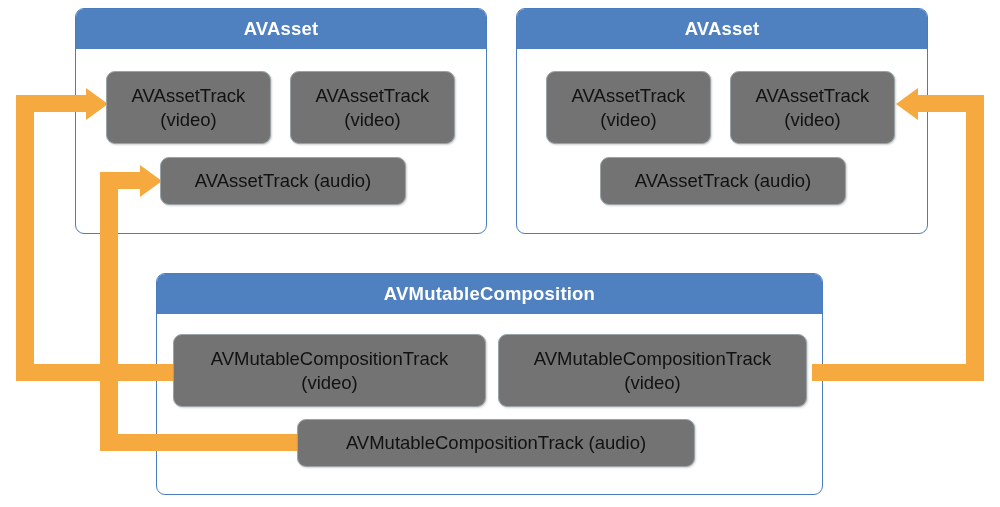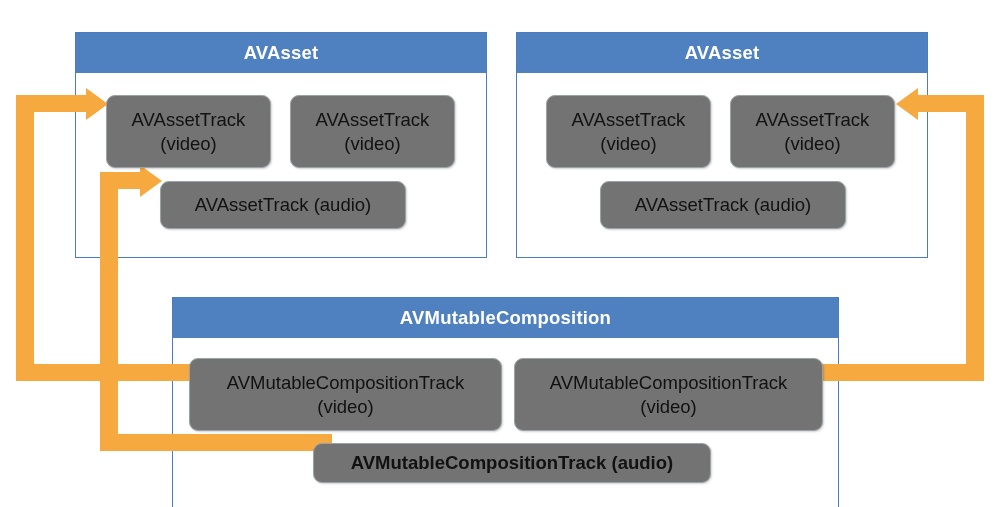--- a/index.html
+++ b/index.html
@@ -10,24 +10,23 @@
     font-family:"Liberation Sans", sans-serif;
     overflow:hidden;
   }
   #stage{position:relative;width:1000px;height:507px;}
 
   
   .panel{
     position:absolute;
     box-sizing:border-box;
     border:1.6px solid #4a7cc0;
-    border-radius:0;
+    border-radius:9px;
     background:#ffffff;
     overflow:hidden;
-    margin-top:24px;
   }
   .panel-header{
     height:40px;
     background:#4f80c0;
     color:#ffffff;
     font-size:18.5px;
     font-weight:bold;
     display:flex;
     align-items:center;
     justify-content:center;
@@ -120,30 +119,30 @@
       <div class="track" style="left:213px; top:22px; width:165px; height:73px;">
         <span>AVAssetTrack</span>
         <span>(video)</span>
       </div>
       <div class="track" style="left:83px; top:108px; width:246px; height:48px;">
         <span>AVAssetTrack (audio)</span>
       </div>
     </div>
   </div>
 
-  <div class="panel" style="left:172px; top:273px; width:667px; height:222px;">
+  <div class="panel" style="left:156px; top:273px; width:667px; height:222px;">
     <div class="panel-header">AVMutableComposition</div>
     <div class="panel-body">
       <div class="track" style="left:16px; top:20px; width:313px; height:73px;">
         <span>AVMutableCompositionTrack</span>
         <span>(video)</span>
       </div>
       <div class="track" style="left:341px; top:20px; width:309px; height:73px;">
         <span>AVMutableCompositionTrack</span>
         <span>(video)</span>
       </div>
-      <div class="track" style="left:140px; top:105px; width:398px; height:40px;font-weight:bold;">
+      <div class="track" style="left:140px; top:105px; width:398px; height:48px;">
         <span>AVMutableCompositionTrack (audio)</span>
       </div>
     </div>
   </div>
 
 </div>
 
 </body></html>

